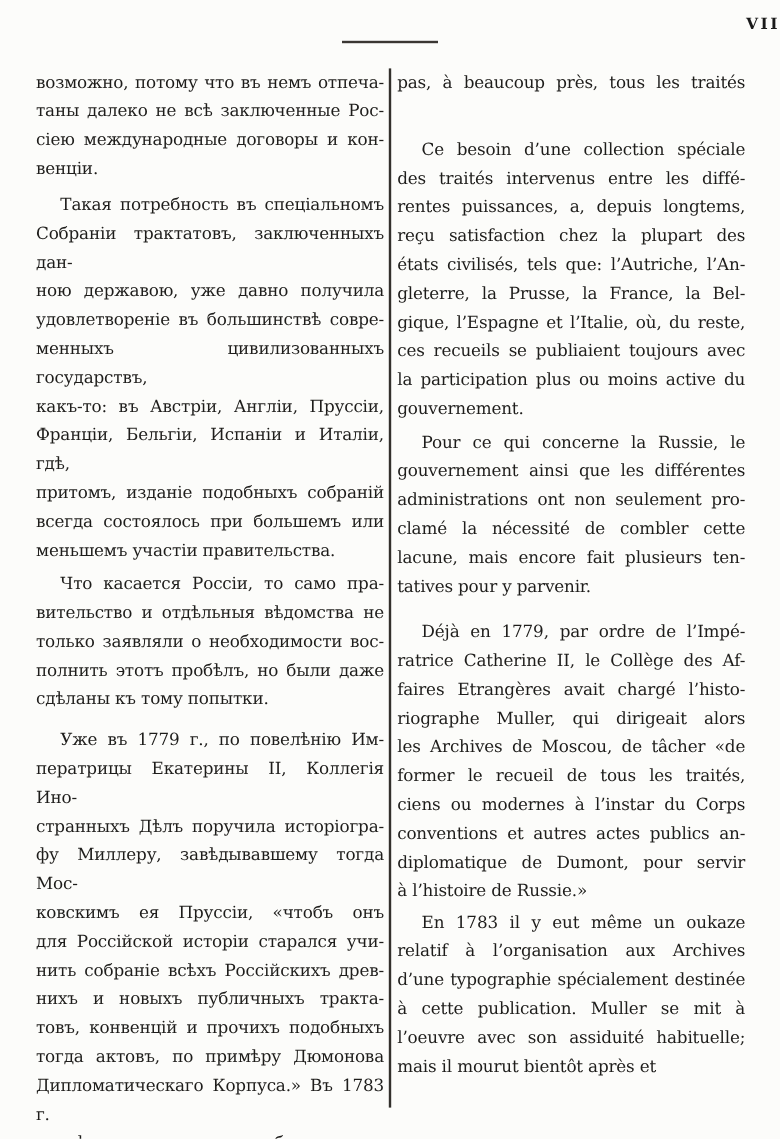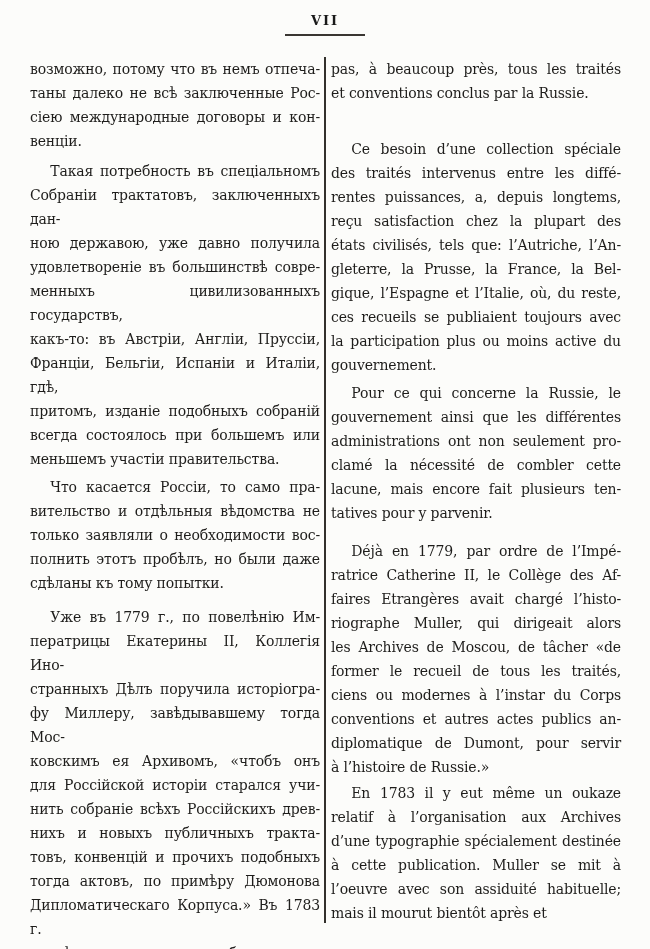--- a/index.html
+++ b/index.html
@@ -15,21 +15,21 @@
     font-family: "DejaVu Serif", "Liberation Serif", serif;
   }
   .page {
     position: relative;
     width: 650px;
     height: 949px;
     box-sizing: border-box;
     padding-top: 13px;
   }
   .running-head {
-    text-align: center;
+    text-align: right;
     height: 44px;
   }
   .page-number {
     font-size: 13px;
     font-weight: 700;
     letter-spacing: 2px;
     color: #191919;
     line-height: 16px;
   }
   .head-rule {
@@ -114,37 +114,36 @@
           <div class="line">вительство и отдѣльныя вѣдомства не</div>
           <div class="line">только заявляли о необходимости вос-</div>
           <div class="line">полнить этотъ пробѣлъ, но были даже</div>
           <div class="line last">сдѣланы къ тому попытки.</div>
         </div>
         <div class="para indent">
           <div class="line">Уже въ 1779 г., по повелѣнію Им-</div>
           <div class="line">ператрицы Екатерины II, Коллегія Ино-</div>
           <div class="line">странныхъ Дѣлъ поручила исторіогра-</div>
           <div class="line">фу Миллеру, завѣдывавшему тогда Мос-</div>
-          <div class="line">ковскимъ ея Архивомъ, «чтобъ онъ</div>
+          <div class="line">ковскимъ ея Пруссіи, «чтобъ онъ</div>
           <div class="line">для Россійской исторіи старался учи-</div>
           <div class="line">нить собраніе всѣхъ Россійскихъ древ-</div>
           <div class="line">нихъ и новыхъ публичныхъ тракта-</div>
           <div class="line">товъ, конвенцій и прочихъ подобныхъ</div>
           <div class="line">тогда актовъ, по примѣру Дюмонова</div>
           <div class="line">Дипломатическаго Корпуса.» Въ 1783 г.</div>
           <div class="line">послѣдовалъ даже указъ объ учрежде-</div>
         </div>
       </div>
 
     <div class="divider"></div>
 
     <div class="col col-right" lang="fr">
         <div class="para">
           <div class="line">pas, à beaucoup près, tous les traités</div>
-          <div class="line last">et conventions conclus par la Russie.</div>
         </div>
         <div class="para indent">
           <div class="line">Ce besoin d’une collection spéciale</div>
           <div class="line">des traités intervenus entre les diffé-</div>
           <div class="line">rentes puissances, a, depuis longtems,</div>
           <div class="line">reçu satisfaction chez la plupart des</div>
           <div class="line">états civilisés, tels que: l’Autriche, l’An-</div>
           <div class="line">gleterre, la Prusse, la France, la Bel-</div>
           <div class="line">gique, l’Espagne et l’Italie, où, du reste,</div>
           <div class="line">ces recueils se publiaient toujours avec</div>

